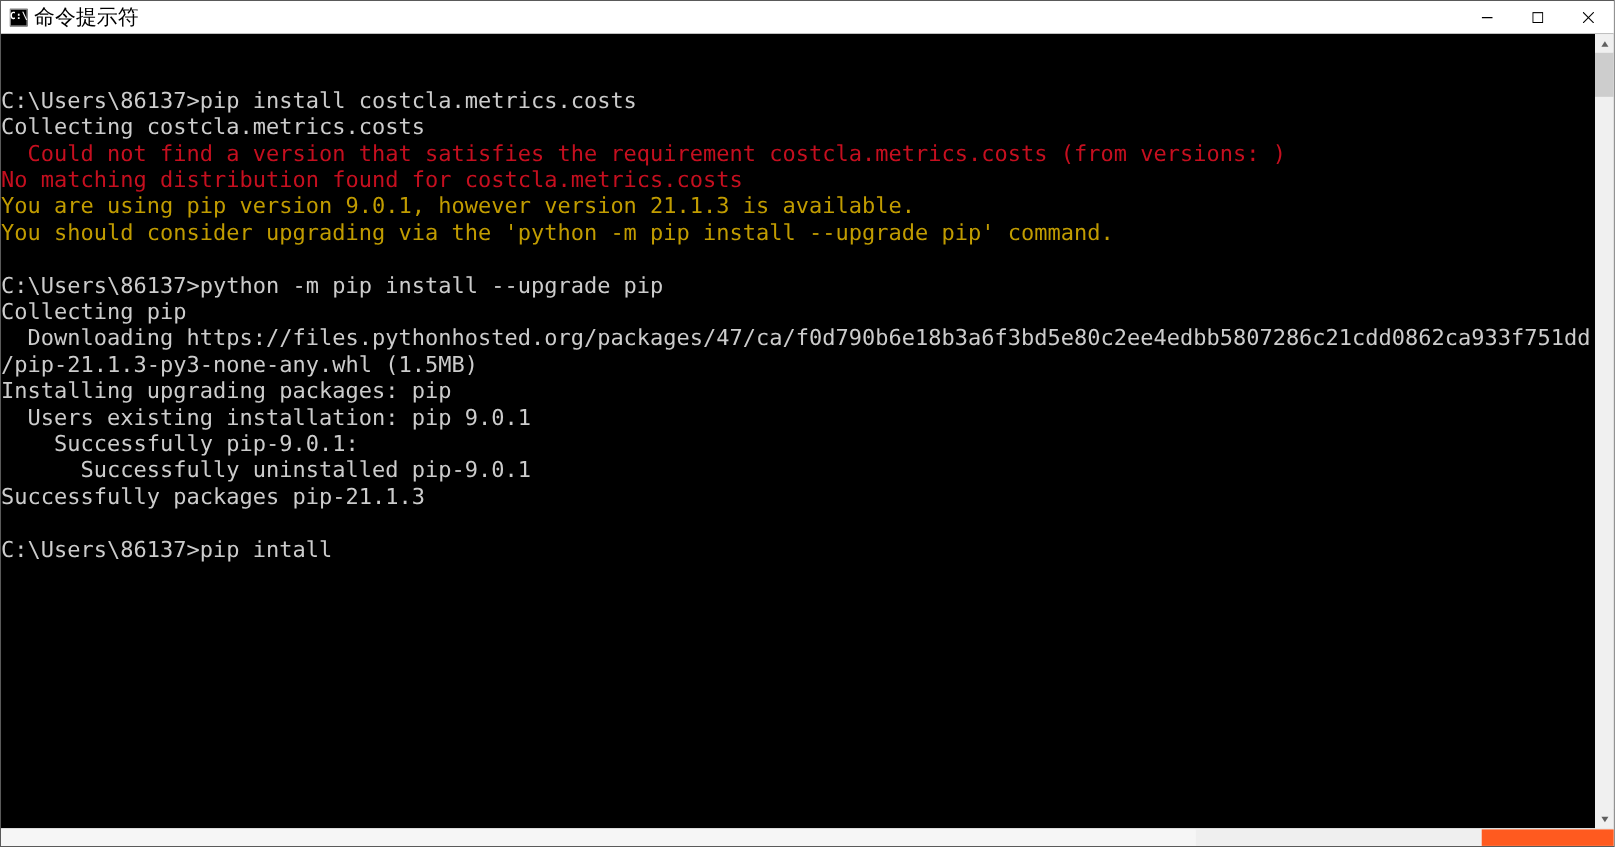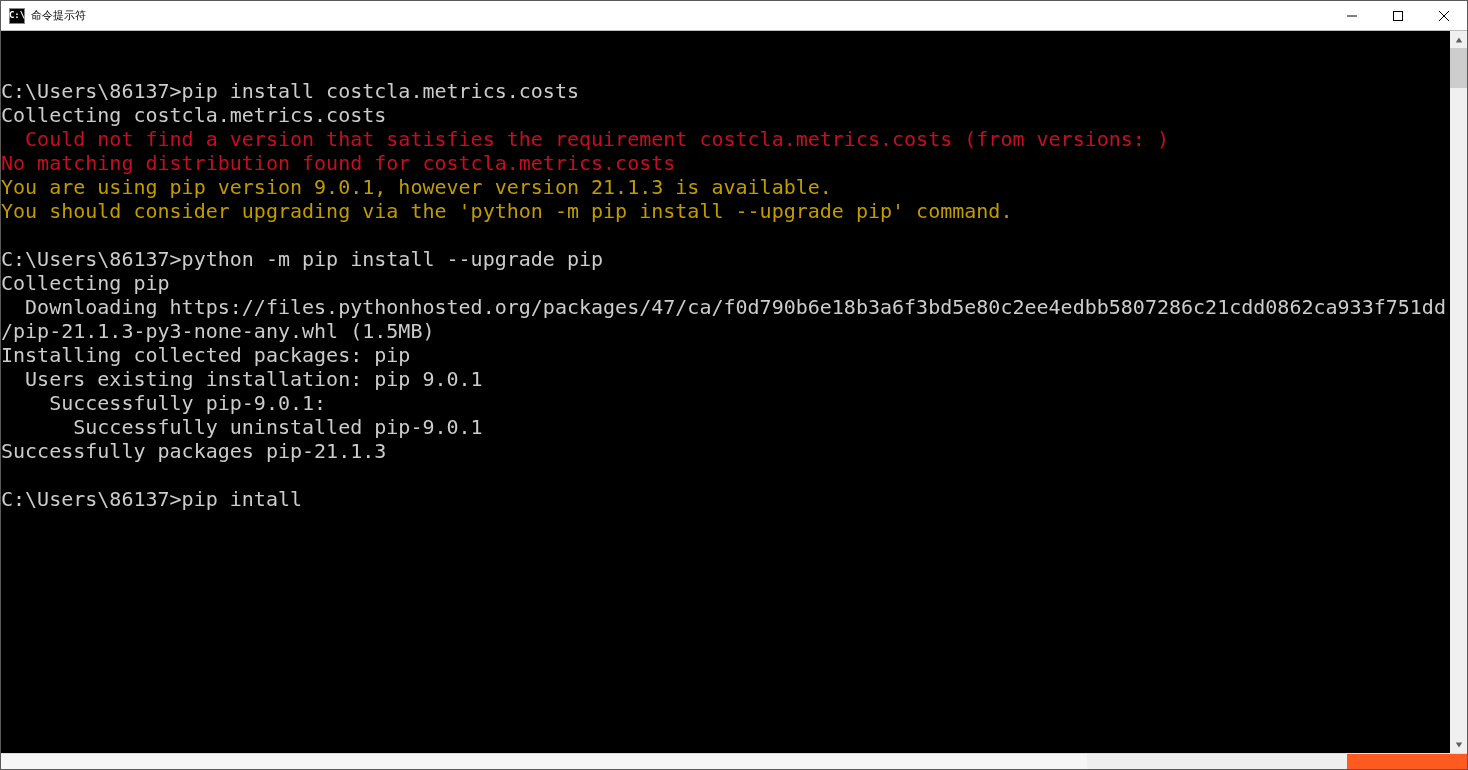--- a/index.html
+++ b/index.html
@@ -3,21 +3,21 @@
 <meta charset="utf-8">
 <style>
   * { margin: 0; padding: 0; box-sizing: border-box; }
   html, body { width: 1468px; height: 770px; overflow: hidden; font-family: "Segoe UI", Tahoma, sans-serif; background: #fff; }
 
   .window { width: 1468px; height: 770px; display: flex; flex-direction: column; border: 1px solid #5a5a5a; }
 
   
   .titlebar { height: 30px; background: #ffffff; display: flex; align-items: center; border-bottom: 1px solid #c0c0c0; }
   .titlebar .app-icon { width: 16px; height: 16px; margin: 0 6px 0 8px; background: #000; display: inline-flex; align-items: center; justify-content: center; color: #fff; font: 700 9px/1 Consolas, monospace; border: 1px solid #888; }
-  .titlebar .title { font-size: 11px; color: #000; flex: 0 0 auto; }
+  .titlebar .title { font-size: 19px; color: #000; flex: 0 0 auto; }
   .titlebar .spacer { flex: 1 1 auto; }
   .titlebar .win-btn { width: 46px; height: 30px; display: inline-flex; align-items: center; justify-content: center; color: #000; }
   .titlebar .win-btn svg { width: 10px; height: 10px; stroke: #000; stroke-width: 1; fill: none; }
 
   
   .term-wrap { flex: 1 1 auto; display: flex; background: #000; }
   .term { flex: 1 1 auto; background: #000; color: #cccccc; font-family: "NSimSun","SimSun","Consolas",monospace; font-size: 20px; line-height: 24px; white-space: pre; padding: 0 0; overflow: hidden; }
   .scrollbar { width: 17px; background: #f0f0f0; position: relative; }
   .scrollbar .sb-btn { position: absolute; left: 0; width: 17px; height: 17px; background: #f0f0f0; display:flex; align-items:center; justify-content:center; }
   .scrollbar .sb-btn.up { top: 0; }
@@ -76,21 +76,21 @@
 <span class="c-white">Collecting costcla.metrics.costs</span>
 <span class="c-red">  Could not find a version that satisfies the requirement costcla.metrics.costs (from versions: )</span>
 <span class="c-red">No matching distribution found for costcla.metrics.costs</span>
 <span class="c-yellow">You are using pip version 9.0.1, however version 21.1.3 is available.</span>
 <span class="c-yellow">You should consider upgrading via the 'python -m pip install --upgrade pip' command.</span>
 <span class="c-white"></span>
 <span class="c-white">C:\Users\86137&gt;python -m pip install --upgrade pip</span>
 <span class="c-white">Collecting pip</span>
 <span class="c-white">  Downloading https://files.pythonhosted.org/packages/47/ca/f0d790b6e18b3a6f3bd5e80c2ee4edbb5807286c21cdd0862ca933f751dd</span>
 <span class="c-white">/pip-21.1.3-py3-none-any.whl (1.5MB)</span>
-<span class="c-white">Installing collected packages: pip</span>
+<span class="c-white">Installing upgrading packages: pip</span>
 <span class="c-white">  Users existing installation: pip 9.0.1</span>
 <span class="c-white">    Successfully pip-9.0.1:</span>
 <span class="c-white">      Successfully uninstalled pip-9.0.1</span>
 <span class="c-white">Successfully packages pip-21.1.3</span>
 <span class="c-white"></span>
 <span class="c-white">C:\Users\86137&gt;pip intall</span>
 </div>
 
     <div class="scrollbar">
       <div class="sb-btn up">

